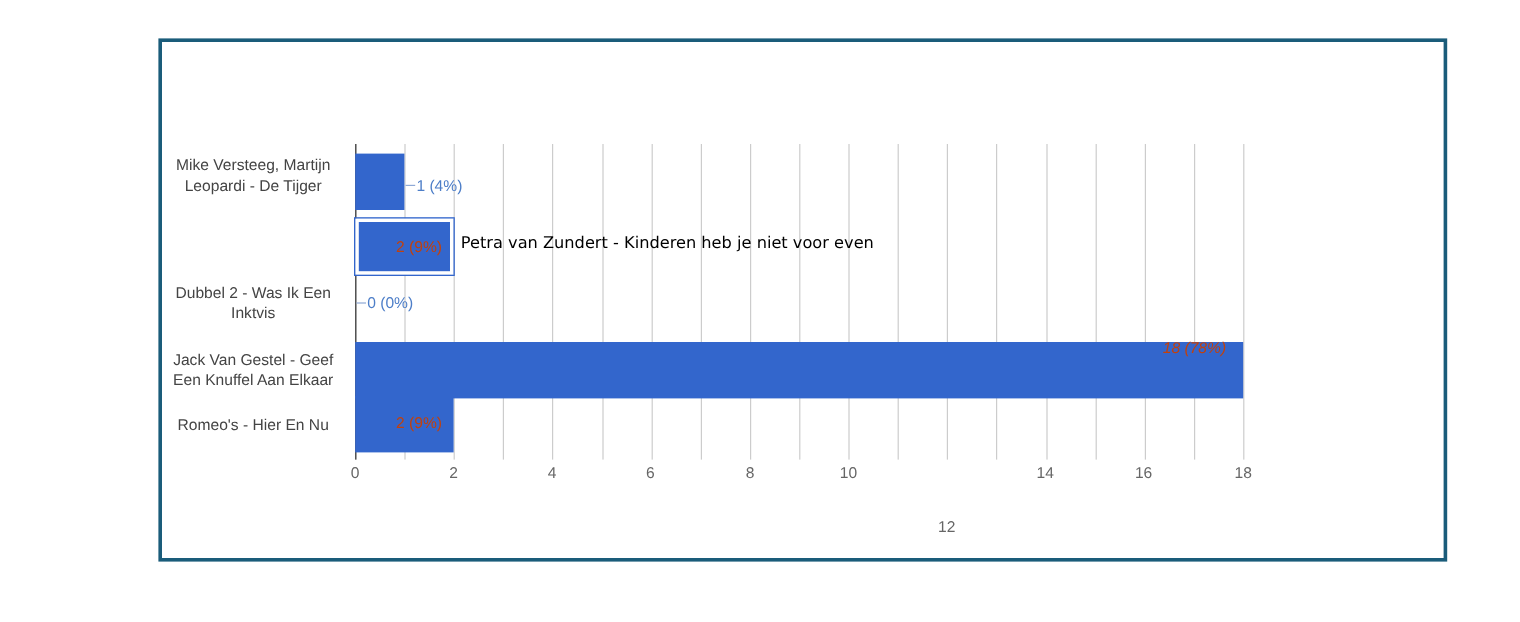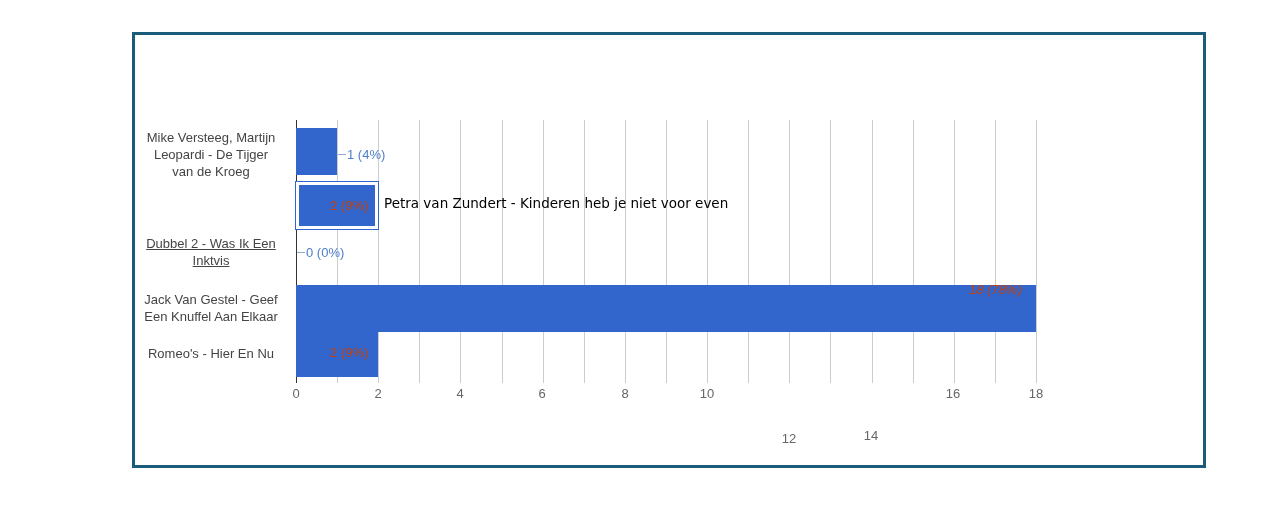--- a/index.html
+++ b/index.html
@@ -143,43 +143,42 @@
   <div class="leader" style="left:297px; top:252px;"></div>
   <div class="value-outside" style="left:306px; top:246px;">0 (0%)</div>
 
   <div class="value-inside" style="left:969px; top:283px;font-style:italic;">18 (78%)</div>
 
   <div class="value-inside" style="left:330px; top:346px;">2 (9%)</div>
 
   <div class="cat-label" style="left:131px; top:129px;">
     <div>Mike Versteeg, Martijn</div>
     <div>Leopardi - De Tijger</div>
-    <div>van de Kroeg</div>
   </div>
 
-  <div class="cat-label" style="left:131px; top:235px;text-decoration:underline;">
+  <div class="cat-label" style="left:131px; top:235px;">
     <div>Dubbel 2 - Was Ik Een</div>
     <div>Inktvis</div>
   </div>
 
   <div class="cat-label" style="left:131px; top:345px;">
     <div>Romeo's - Hier En Nu</div>
   </div>
 
   <div class="cat-label" style="left:131px; top:291px;">
     <div>Jack Van Gestel - Geef</div>
     <div>Een Knuffel Aan Elkaar</div>
   </div>
 
   <div class="tick-label" style="left:276px;">0</div>
   <div class="tick-label" style="left:358px;">2</div>
   <div class="tick-label" style="left:440px;">4</div>
   <div class="tick-label" style="left:522px;">6</div>
   <div class="tick-label" style="left:605px;">8</div>
   <div class="tick-label" style="left:687px;">10</div>
   <div class="tick-label" style="left:769px;margin-top:45px;">12</div>
-  <div class="tick-label" style="left:851px;margin-top:42px;">14</div>
+  <div class="tick-label" style="left:851px;">14</div>
   <div class="tick-label" style="left:933px;">16</div>
   <div class="tick-label" style="left:1016px;">18</div>
 
   <div id="tooltip-label">Petra van Zundert - Kinderen heb je niet voor even</div>
 
 </div>
 
 </body></html>

